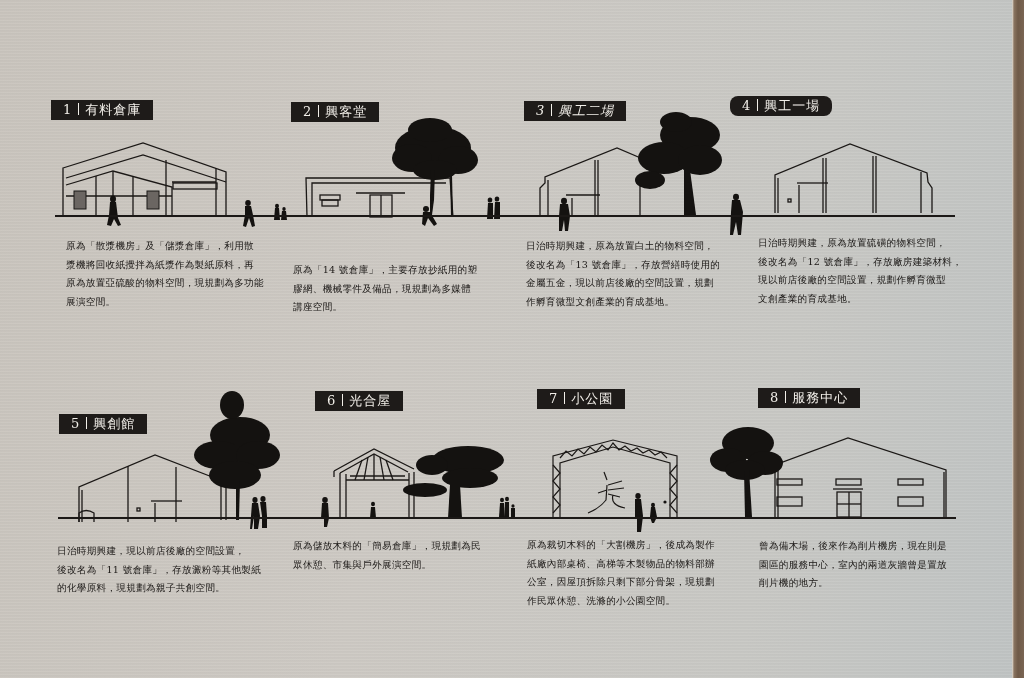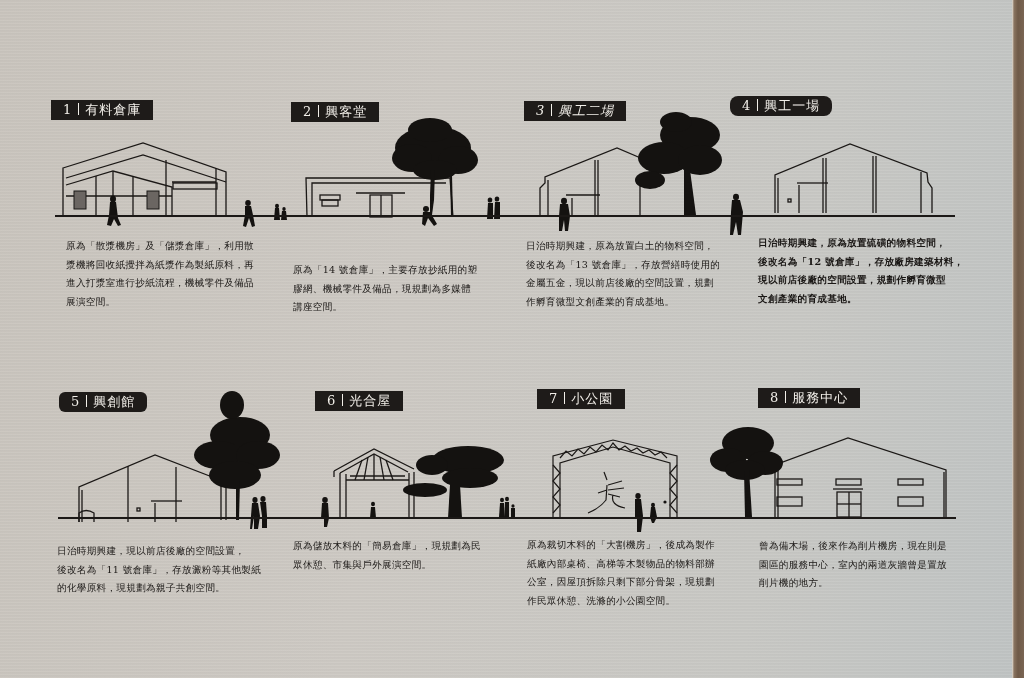--- a/index.html
+++ b/index.html
@@ -64,21 +64,21 @@
       <path d="M245,206 L251,206 L253,215 L255,226 L252,227 L249,218 L246,227 L243,226 L245,215 Z"></path>
     <ellipse cx="277" cy="206" rx="2" ry="2.2"></ellipse>
       <path d="M275,208 L279,208 L280,220 L274,220 Z"></path>
     <ellipse cx="284" cy="209" rx="1.7" ry="1.9"></ellipse>
       <path d="M282,211 L286,211 L287,220 L281,220 Z"></path>
   </g>
 </svg>
 <div class="desc" style="left:55px;top:237px;width:210px;margin-left:11px;">
   <div>原為「散漿機房」及「儲漿倉庫」，利用散</div>
   <div>漿機將回收紙攪拌為紙漿作為製紙原料，再</div>
-  <div>進入打漿室進行抄紙流程，機械零件及備品</div>
+  <div>原為放置亞硫酸的物料空間，現規劃為多功能</div>
   <div>展演空間。</div>
 </div>
 
 <div class="label" style="left:291px;top:102px;">
   <span class="num">2</span><span class="sep"></span><span>興客堂</span>
 </div>
 <svg style="left:0;top:0;" width="1024" height="678">
   <g fill="none" stroke="#1b1816" stroke-width="1.3">
     <polyline points="307,217 306,178 450,178 453,217"></polyline>
     <polyline points="312,217 312,183 446,183"></polyline>
@@ -153,30 +153,30 @@
     <line x1="823" y1="158" x2="823" y2="213"></line>
     <line x1="826" y1="158" x2="826" y2="213"></line>
     <line x1="873" y1="156" x2="873" y2="213"></line>
     <line x1="876" y1="156" x2="876" y2="213"></line>
     <line x1="921" y1="172" x2="921" y2="213"></line>
     <line x1="797" y1="183" x2="828" y2="183"></line>
     <line x1="799" y1="185" x2="799" y2="213"></line>
     <rect x="788" y="199" width="3" height="3"></rect>
   </g>
 </svg>
-<div class="desc" style="left:758px;top:234px;width:210px;font-weight:bold;">
+<div class="desc" style="left:758px;top:234px;width:210px;">
   <div>日治時期興建，原為放置硫磺的物料空間，</div>
   <div>後改名為「12 號倉庫」，存放廠房建築材料，</div>
   <div>現以前店後廠的空間設置，規劃作孵育微型</div>
   <div>文創產業的育成基地。</div>
 </div>
 
 <div class="ground" style="left:55px;top:215px;width:900px;"></div>
 
-<div class="label" style="left:59px;top:392px;border-radius:6px;">
+<div class="label" style="left:59px;top:414px;">
   <span class="num">5</span><span class="sep"></span><span>興創館</span>
 </div>
 <svg style="left:0;top:0;" width="1024" height="678">
   <g fill="none" stroke="#1b1816" stroke-width="1.3">
     <polyline points="79,522 79,487 155,455 220,480"></polyline>
     <line x1="82" y1="490" x2="82" y2="522"></line>
     <path d="M79,522 L79,513 Q86,508 94,513 L94,522"></path>
     <line x1="128" y1="466" x2="128" y2="522"></line>
     <line x1="176" y1="467" x2="176" y2="522"></line>
     <line x1="151" y1="501" x2="182" y2="501"></line>

